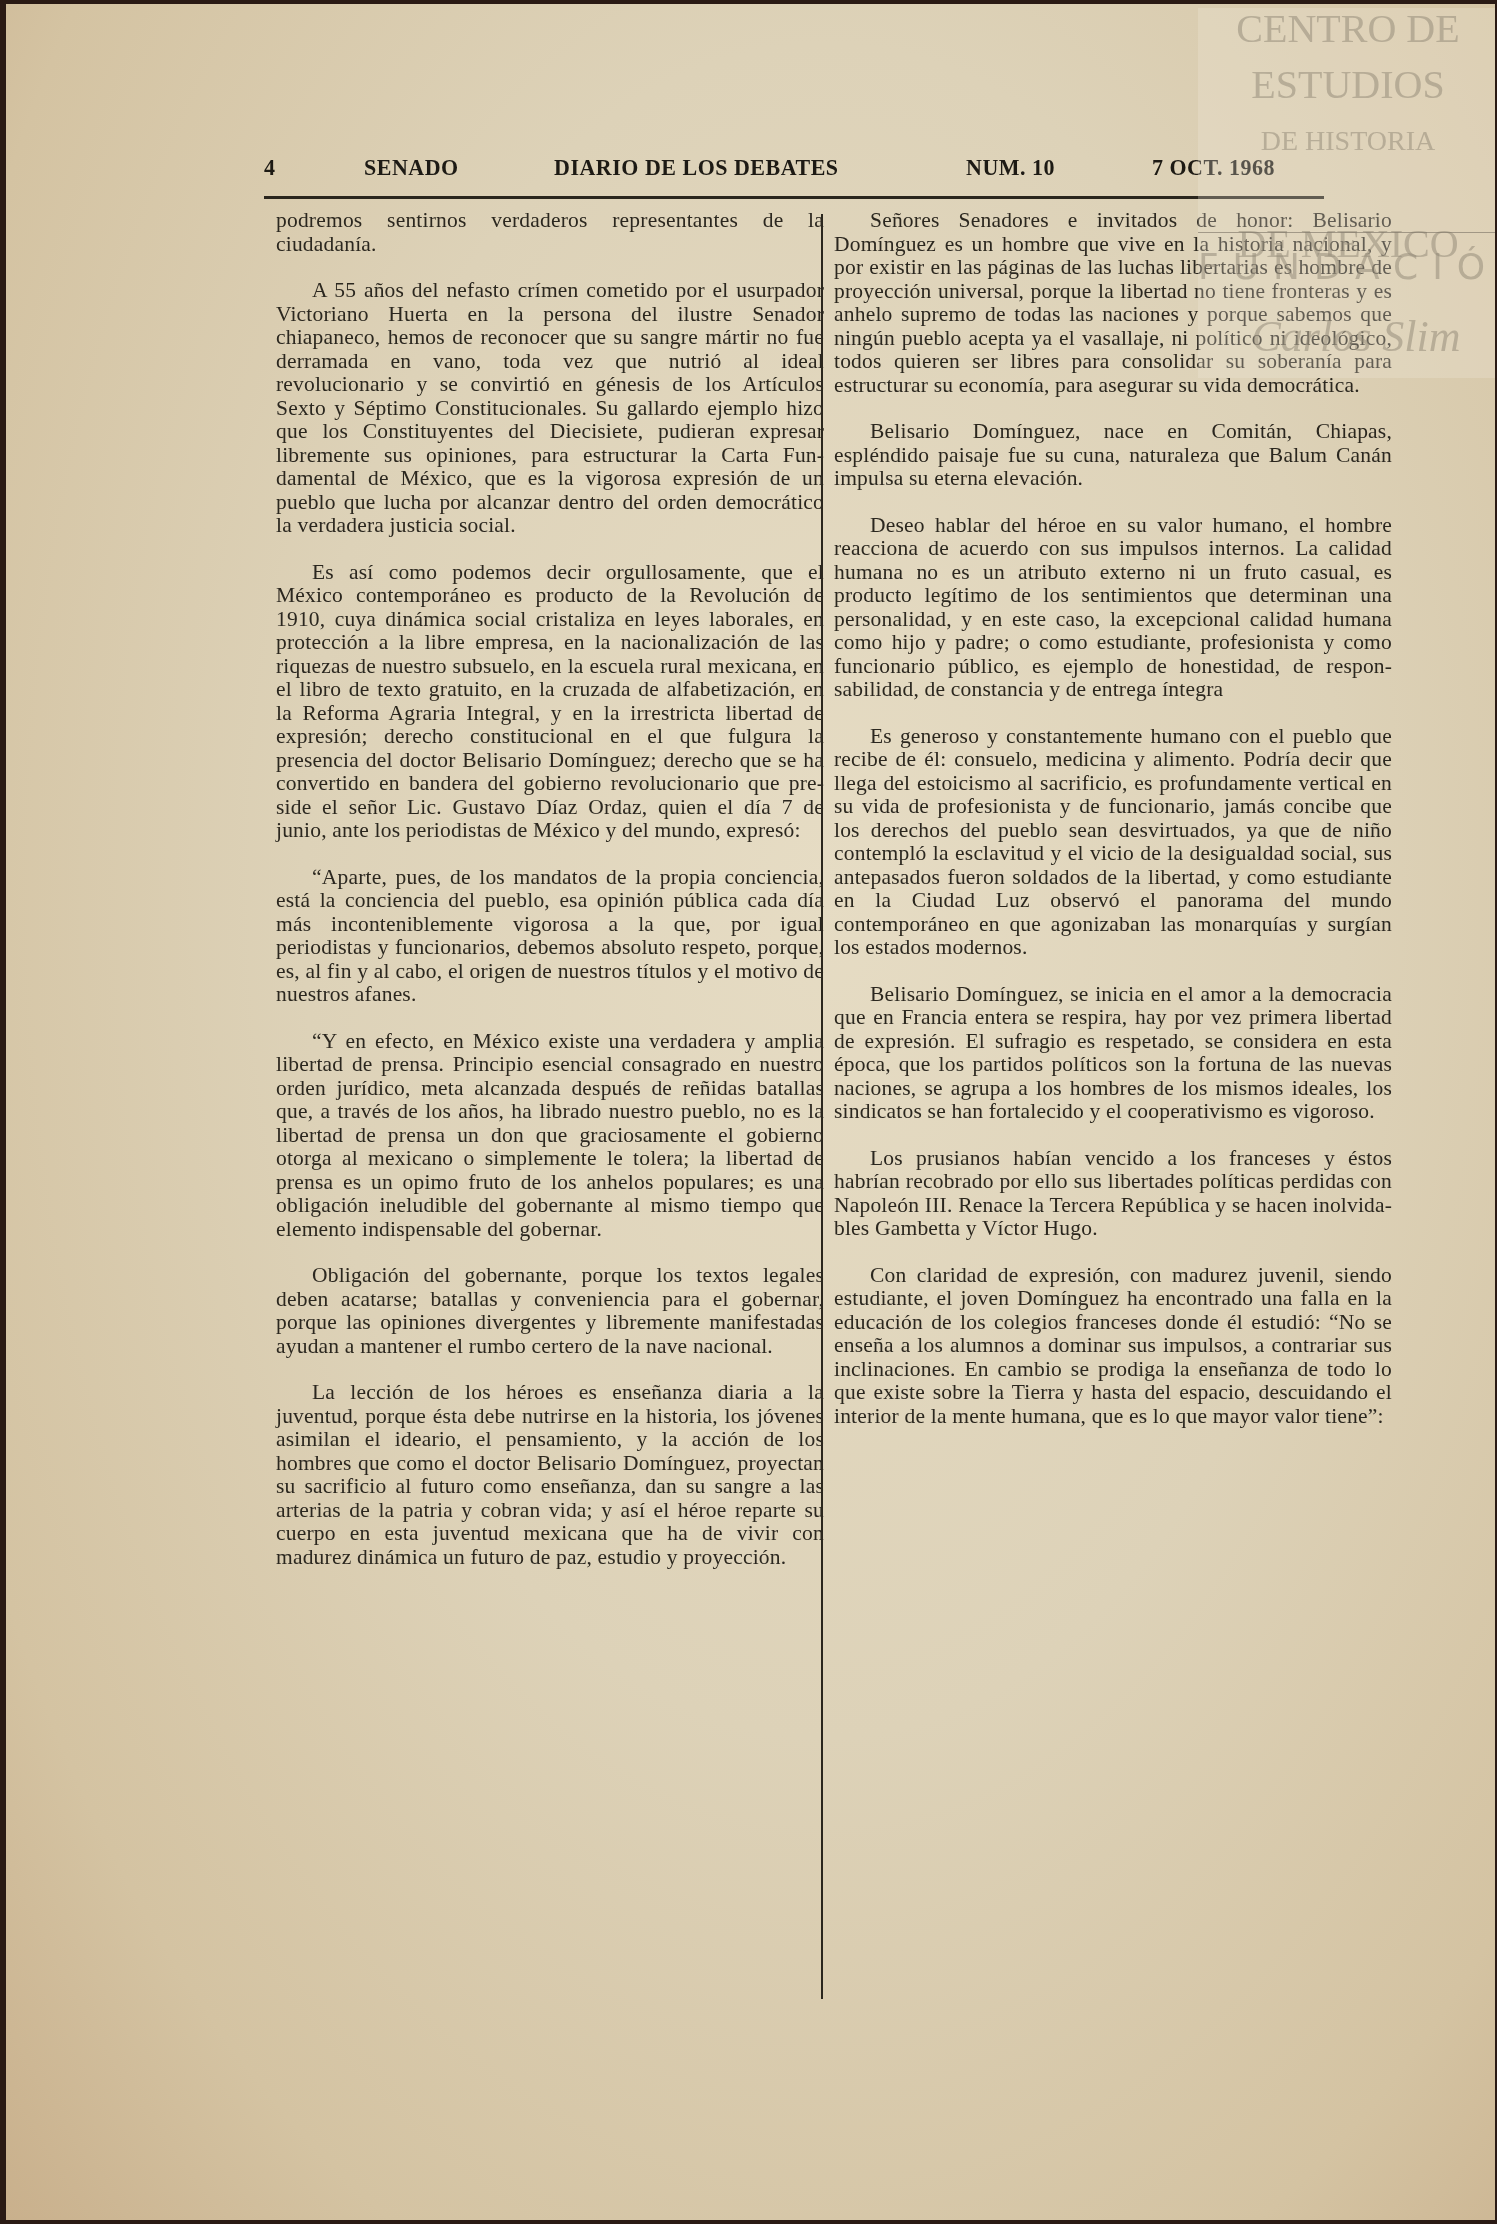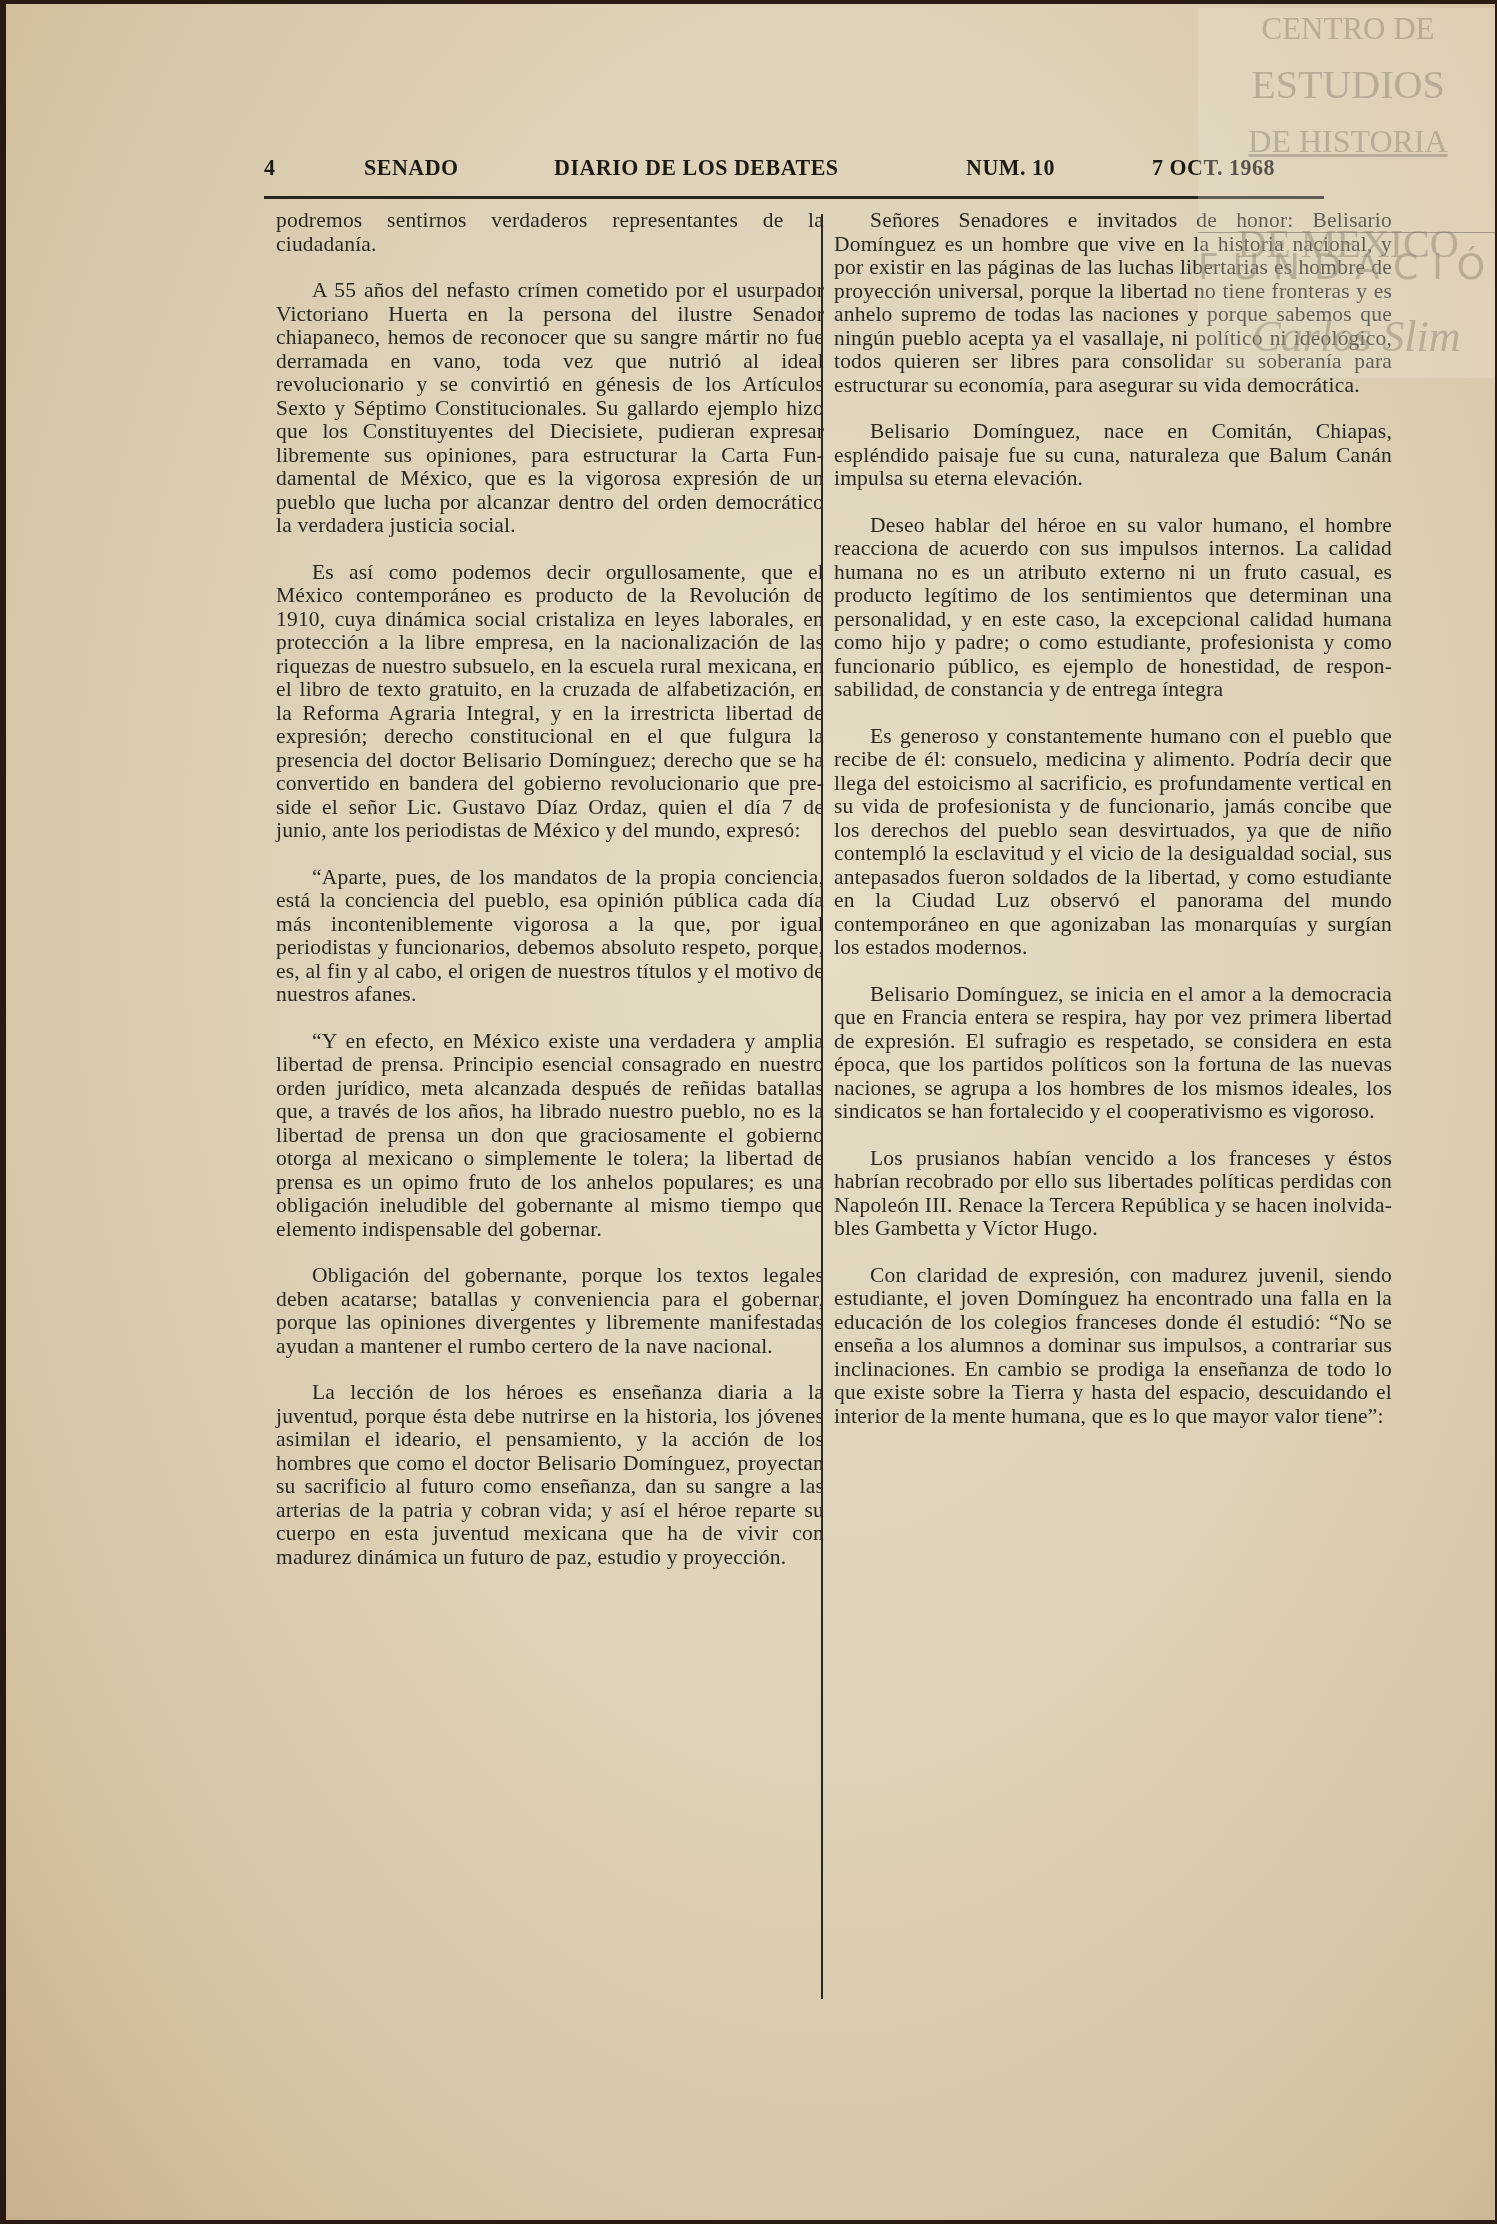--- a/index.html
+++ b/index.html
@@ -75,21 +75,21 @@
     <p>Señores Senadores e invitados de honor: Be­lisario Domínguez es un hombre que vive en la historia nacional, y por existir en las páginas de las luchas libertarias es hombre de proyec­ción universal, porque la libertad no tiene fron­teras y es anhelo supremo de todas las nacio­nes y porque sabemos que ningún pueblo acep­ta ya el vasallaje, ni político ni ideológico, to­dos quieren ser libres para consolidar su sobe­ranía para estructurar su economía, para ase­gurar su vida democrática.</p>
     <p>Belisario Domínguez, nace en Comitán, Chiapas, espléndido paisaje fue su cuna, na­turaleza que Balum Canán impulsa su eterna elevación.</p>
     <p>Deseo hablar del héroe en su valor humano, el hombre reacciona de acuerdo con sus impul­sos internos. La calidad humana no es un atri­buto externo ni un fruto casual, es producto legítimo de los sentimientos que determinan una personalidad, y en este caso, la excepcional calidad humana como hijo y padre; o como estudiante, profesionista y como funcionario público, es ejemplo de honestidad, de respon­sabilidad, de constancia y de entrega íntegra</p>
     <p>Es generoso y constantemente humano con el pueblo que recibe de él: consuelo, medicina y alimento. Podría decir que llega del estoi­cismo al sacrificio, es profundamente vertical en su vida de profesionista y de funcionario, jamás concibe que los derechos del pueblo sean desvirtuados, ya que de niño contempló la esclavitud y el vicio de la desigualdad social, sus antepasados fueron soldados de la libertad, y como estudiante en la Ciudad Luz observó el panorama del mundo contemporáneo en que agonizaban las monarquías y surgían los esta­dos modernos.</p>
     <p>Belisario Domínguez, se inicia en el amor a la democracia que en Francia entera se res­pira, hay por vez primera libertad de expre­sión. El sufragio es respetado, se considera en esta época, que los partidos políticos son la fortuna de las nuevas naciones, se agrupa a los hombres de los mismos ideales, los sindi­catos se han fortalecido y el cooperativismo es vigoroso.</p>
     <p>Los prusianos habían vencido a los franceses y éstos habrían recobrado por ello sus liber­tades políticas perdidas con Napoleón III. Re­nace la Tercera República y se hacen inolvida­bles Gambetta y Víctor Hugo.</p>
     <p>Con claridad de expresión, con madurez ju­venil, siendo estudiante, el joven Domínguez ha encontrado una falla en la educación de los colegios franceses donde él estudió: “No se en­seña a los alumnos a dominar sus impulsos, a contrariar sus inclinaciones. En cambio se prodiga la enseñanza de todo lo que existe so­bre la Tierra y hasta del espacio, descuidando el interior de la mente humana, que es lo que mayor valor tiene”:</p>
   </div>
 
   <div class="wm-block"></div>
-  <div class="wm" style="left:1192px; top:4px; width:300px; font-size:31px; line-height:42px;">CENTRO DE</div>
+  <div class="wm" style="left:1192px; top:4px; width:300px; font-size:40px; line-height:42px;">CENTRO DE</div>
   <div class="wm" style="left:1192px; top:60px; width:300px; font-size:40px; line-height:42px;">ESTUDIOS</div>
-  <div class="wm" style="left:1192px; top:116px; width:300px; font-size:32px; line-height:42px;text-decoration:underline;">DE HISTORIA</div>
+  <div class="wm" style="left:1192px; top:116px; width:300px; font-size:28px; line-height:42px;">DE HISTORIA</div>
   <div class="wm" style="left:1192px; top:172px; width:300px; font-size:40px; line-height:42px;margin-top:47px;">DE MEXICO</div>
   <div class="wm-line"></div>
   <div class="wm" style="left:1192px; top:244px; width:300px; font-size:36px; line-height:38px; letter-spacing:14px; font-family:'DejaVu Sans', sans-serif;">FUNDACIÓN</div>
   <div class="wm" style="left:1210px; top:310px; width:280px; font-size:44px; line-height:46px; font-style:italic;">Carlos Slim</div>
 
 </div>
 
 </body></html>

